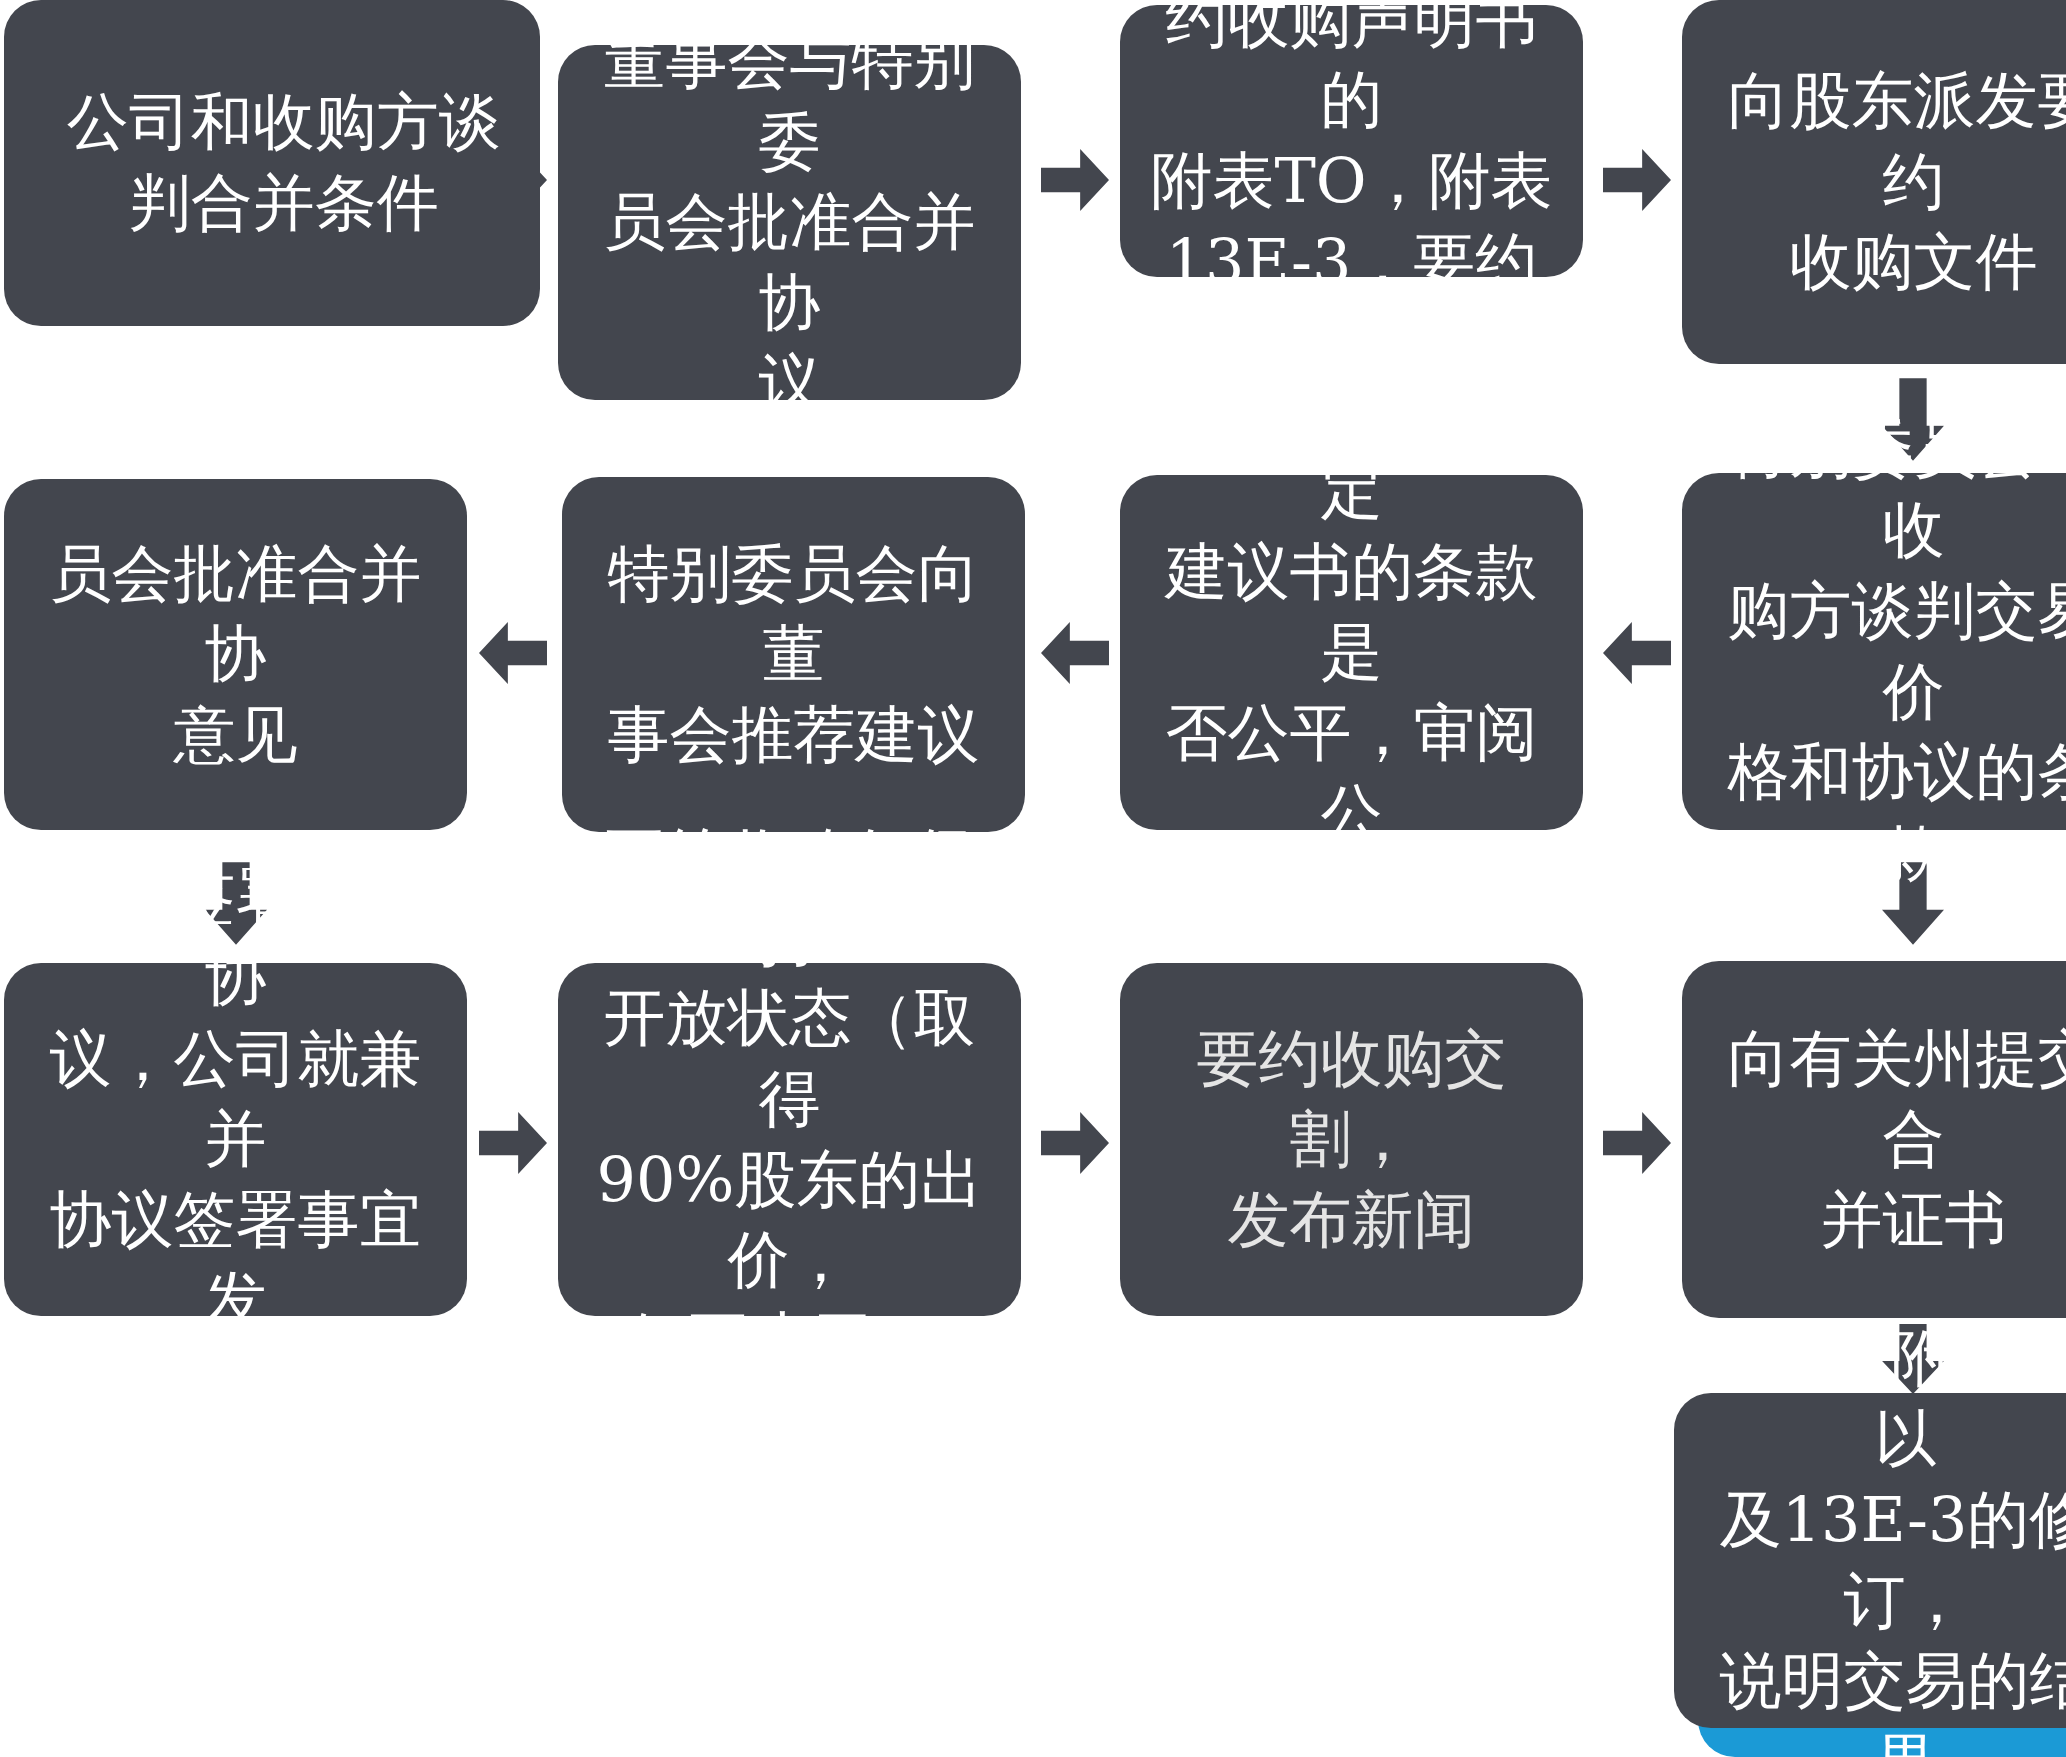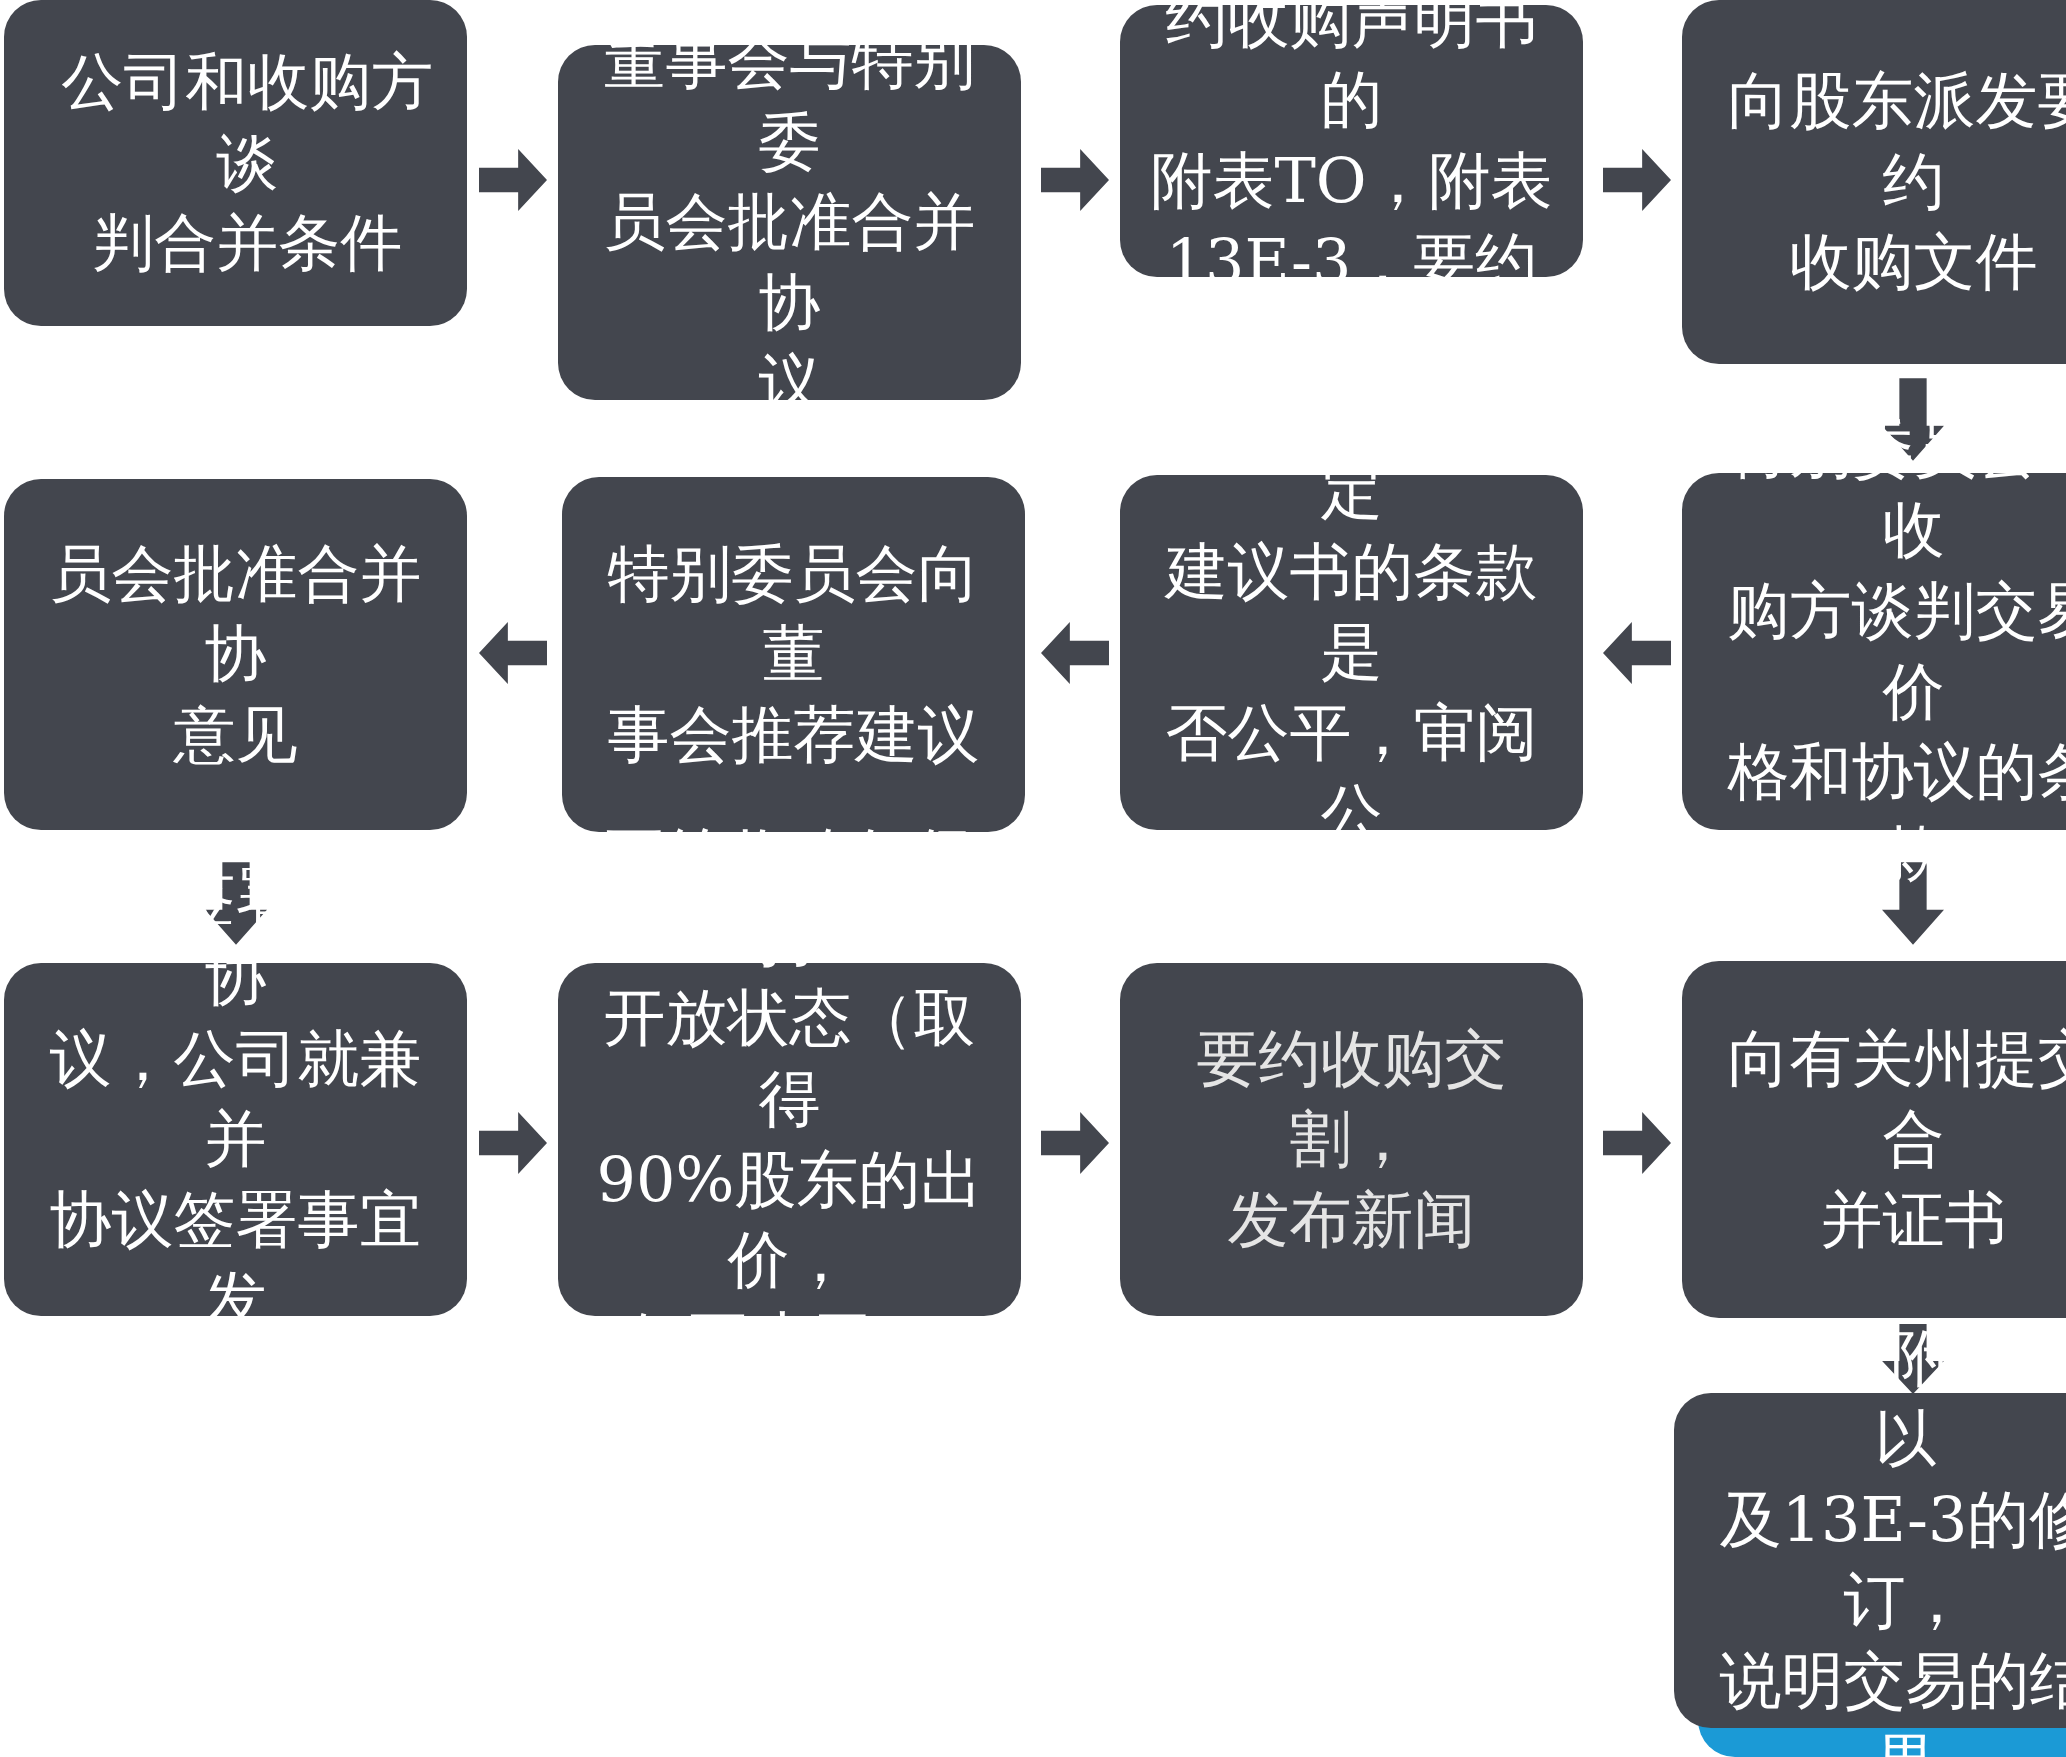--- a/index.html
+++ b/index.html
@@ -59,21 +59,21 @@
   }
   .arrow svg { display: block; }
 </style>
 </head>
 <body>
 
 <div id="canvas" style="background: rgb(255, 255, 255);">
 
   <div class="accent-card" style="left: 1698px; top: 1419px; width: 455px; height: 338px; --accent: #1b9ad6;"></div>
 
-  <div class="node" style="left: 4.1px; top: 0px; width: 463px; height: 326px; padding-left: 40px; --node-bg: #43464e;">
+  <div class="node" style="left: 4.1px; top: 0px; width: 536px; height: 326px; padding-left: 40px; --node-bg: #43464e;">
     <span class="label" style="color: rgb(255, 255, 255);">公司和收购方谈
 判合并条件</span>
   </div>
 
   <div class="node" style="left: 558px; top: 0px; width: 463px; height: 355px; margin-top: 45px; --node-bg: #43464e;">
     <span class="label" style="color: rgb(255, 255, 255);">董事会与特别委
 员会批准合并协
 议</span>
   </div>
 

